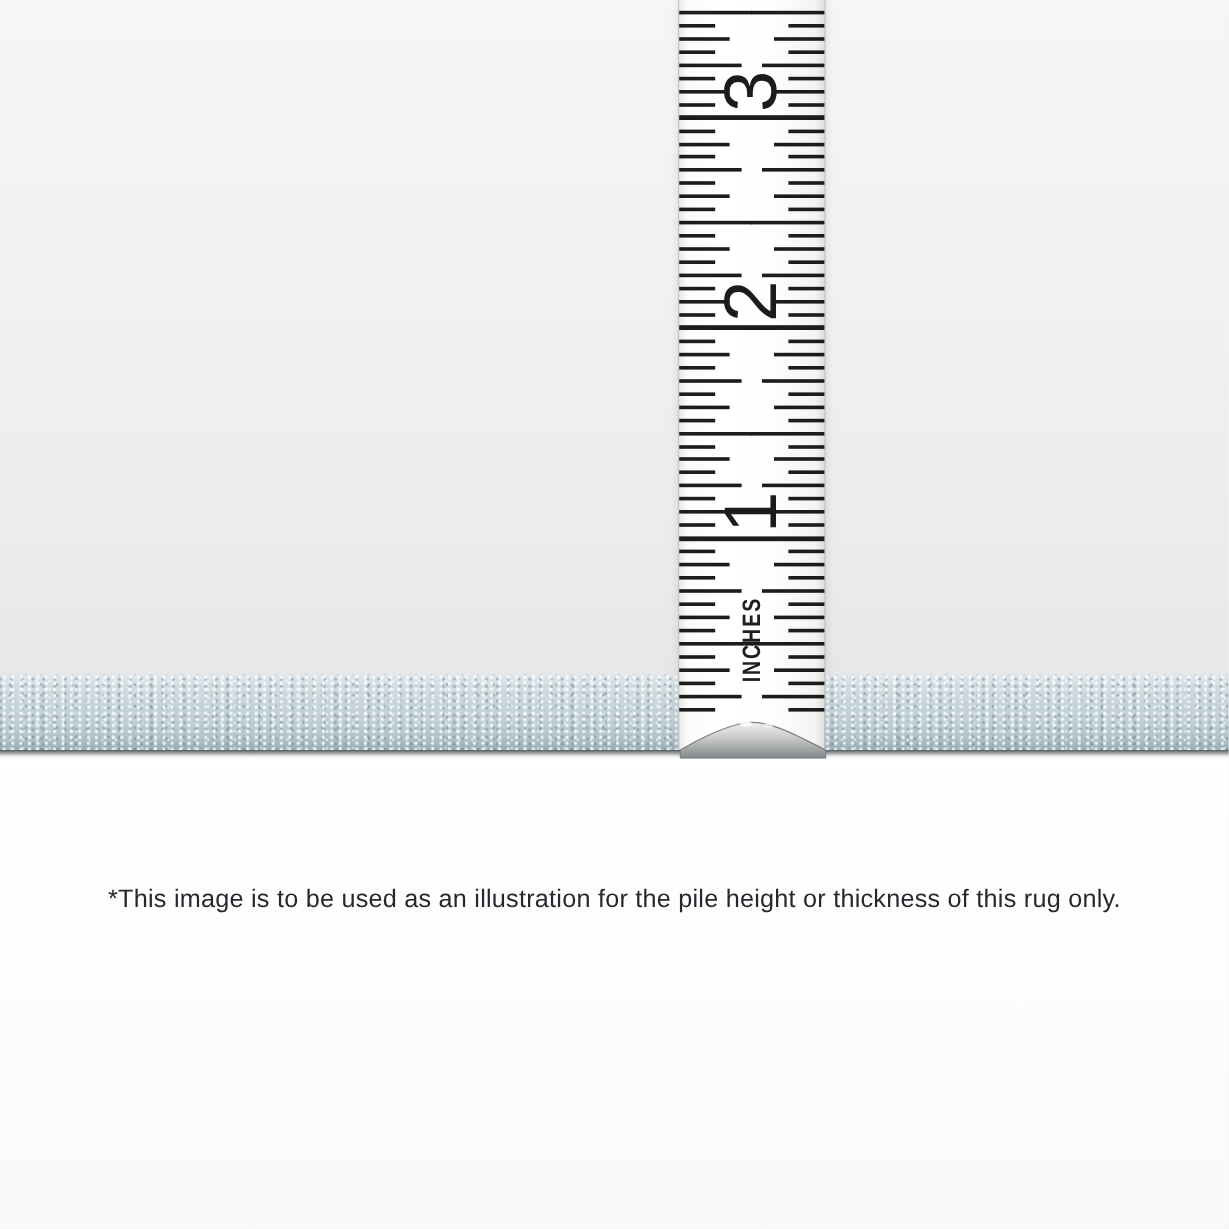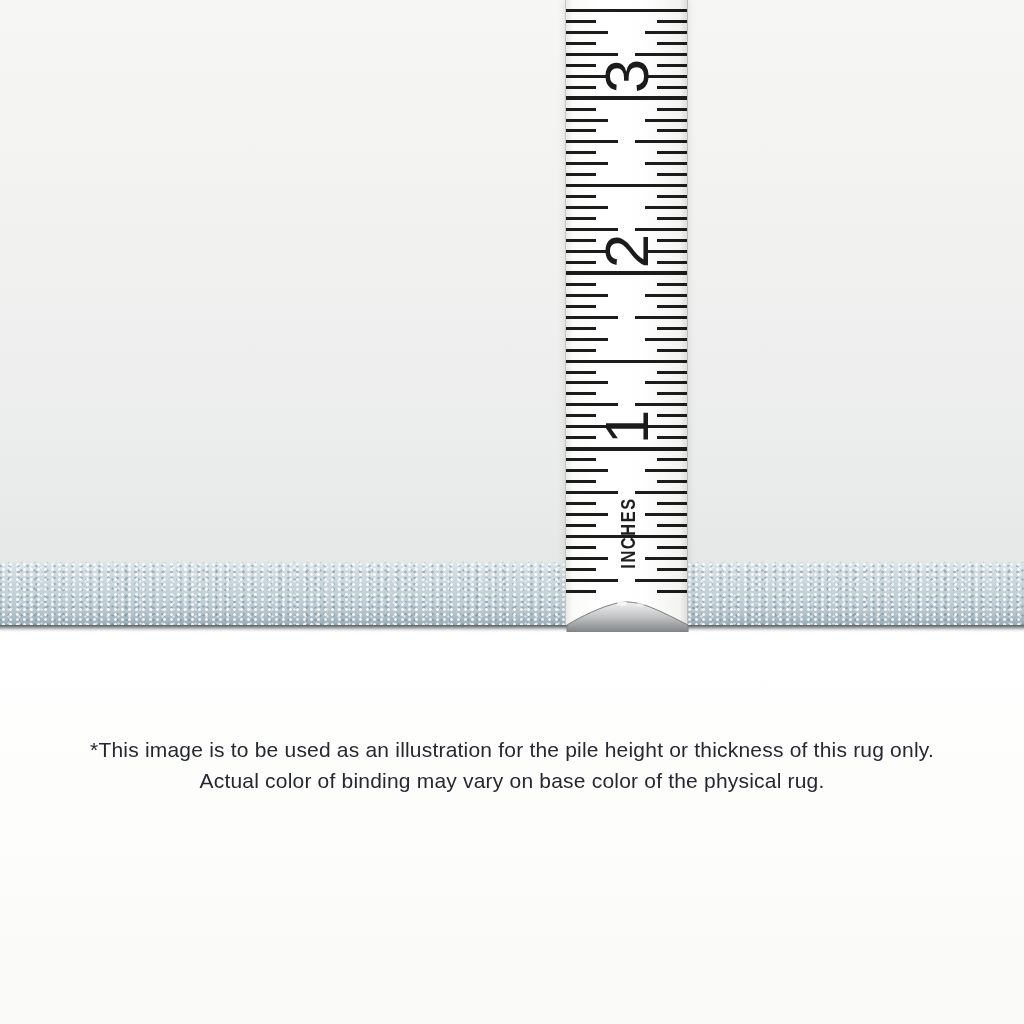--- a/index.html
+++ b/index.html
@@ -212,16 +212,15 @@
         </linearGradient>
       </defs>
       <path d="M2,38 L2,31 C15,23 37,12 55,8.5 C63,7 73,8.5 85,13 C98,18 111,25 123,31 L123,38 Z" fill="url(#mg)" stroke="#7d8082" stroke-width="1"></path>
       <ellipse cx="57" cy="9.5" rx="5" ry="2.2" fill="#fafafa" opacity="0.9"></ellipse>
       <ellipse cx="75" cy="11" rx="4" ry="2" fill="#ededed" opacity="0.8"></ellipse>
     </svg>
   </div>
 
   <div class="caption">
     <p>*This image is to be used as an illustration for the pile height or thickness of this rug only.</p>
-    <p>Actual color of binding may vary on base color of the physical rug.</p>
   </div>
 
 </div>
 
 </body></html>

